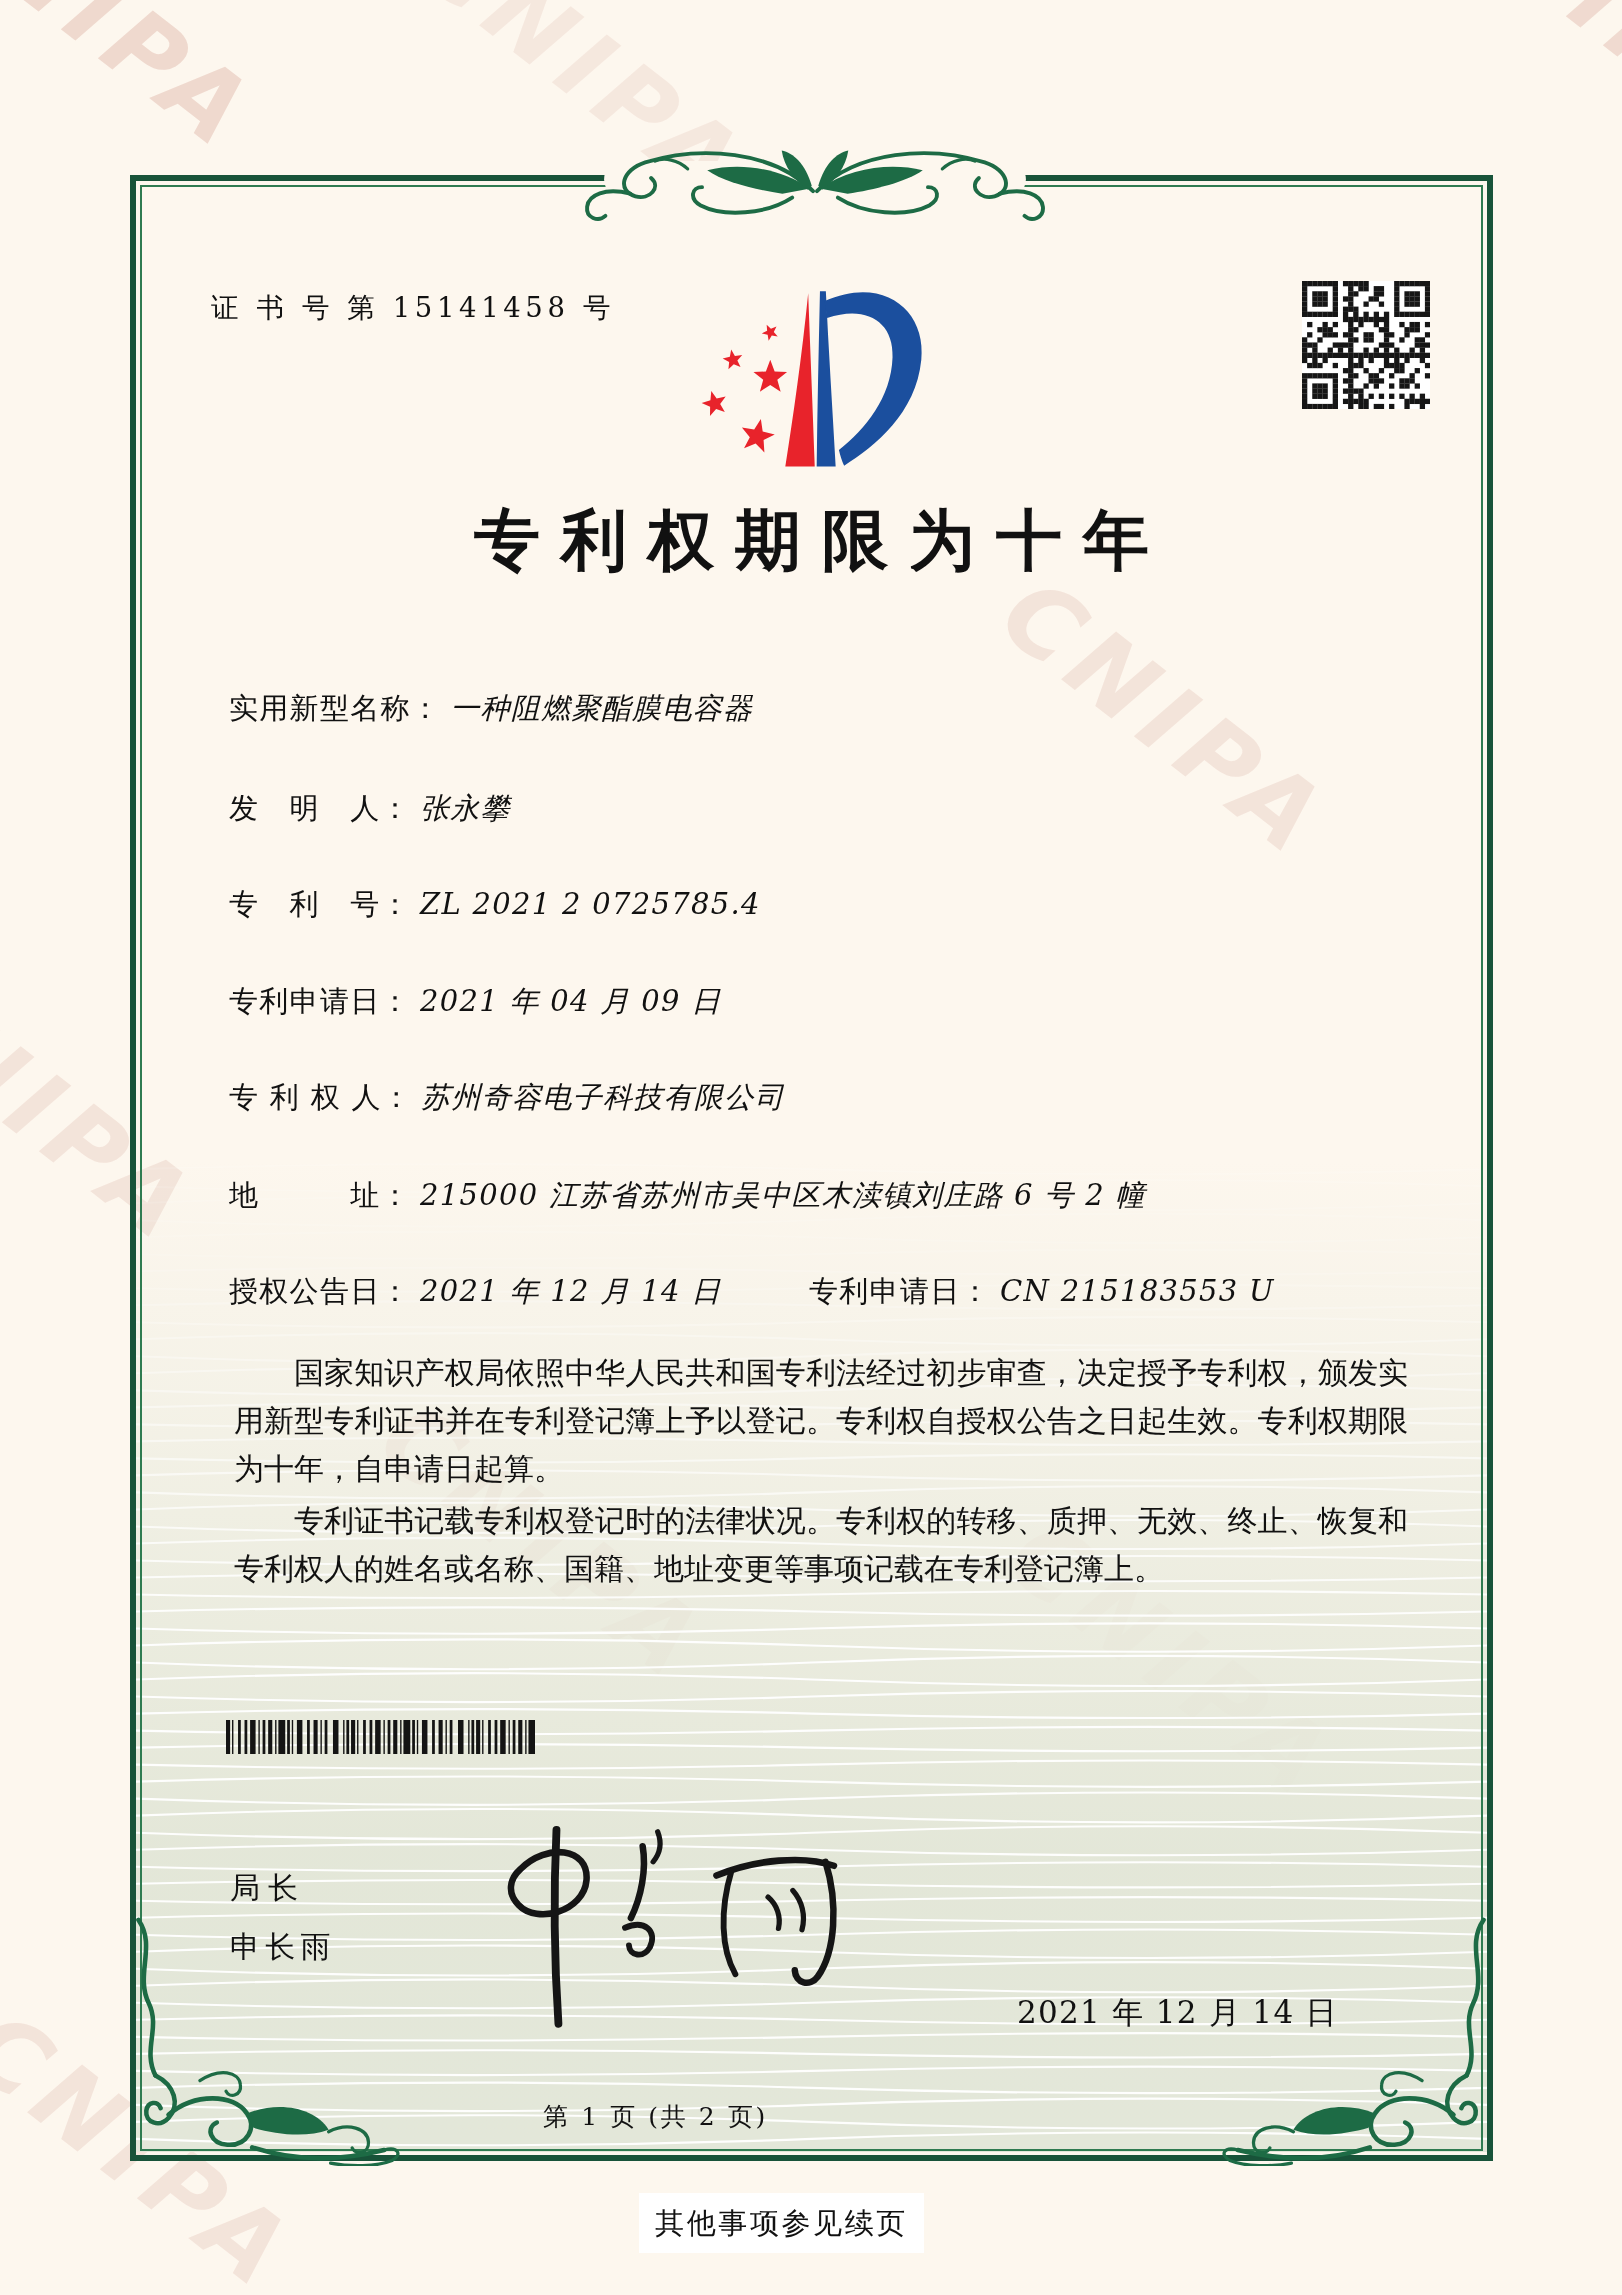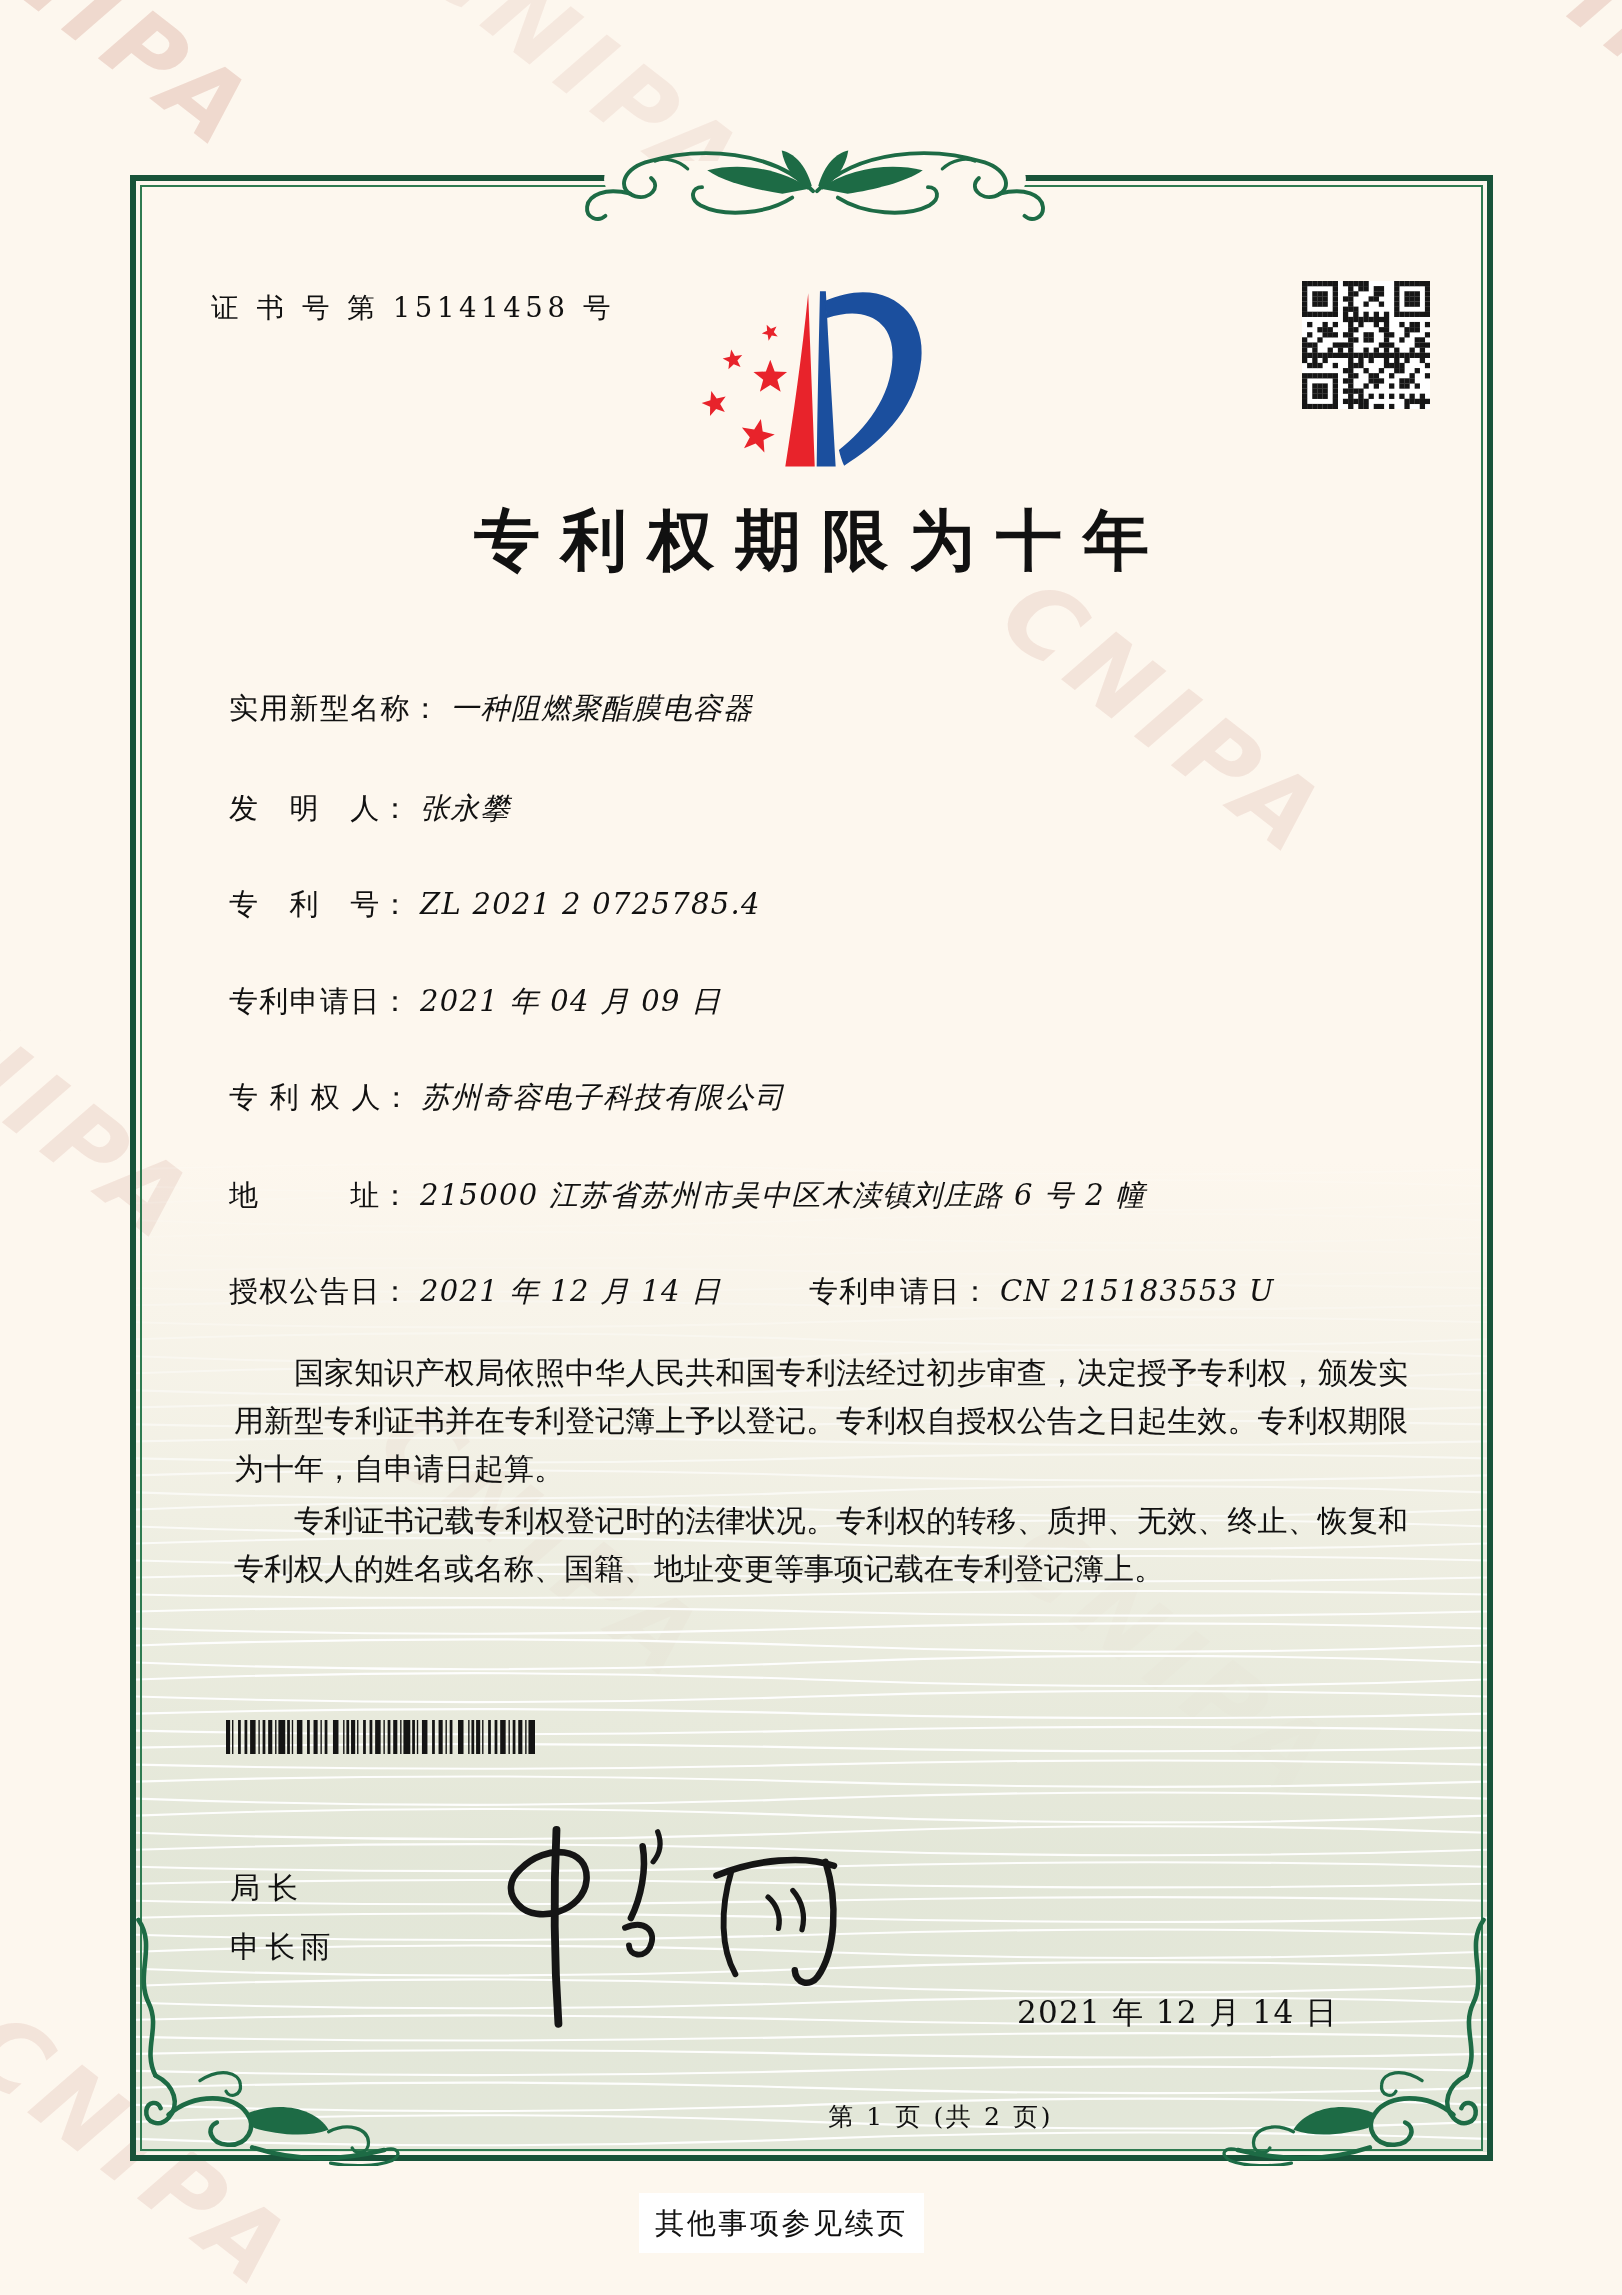--- a/index.html
+++ b/index.html
@@ -29,21 +29,21 @@
       letter-spacing:21px;text-indent:21px;}
   .field-row{position:absolute;z-index:5;left:229px;font-size:29px;letter-spacing:1.3px;white-space:nowrap;}
   .f-value{margin-left:9.2px;font-style:italic;}
   .paras{position:absolute;z-index:5;left:230px;top:1345px;width:1182px;}
   .paras p{margin:4px;text-indent:60px;font-size:30px;line-height:48px;text-align:justify;}
   .barcode-svg{position:absolute;z-index:5;left:226px;top:1720px;width:309px;height:34px;fill:#141414;}
   .signer{position:absolute;z-index:5;font-family:"DejaVu Sans","Liberation Sans",sans-serif;
       font-size:30px;letter-spacing:7.9px;white-space:nowrap;}
   .sig-svg{position:absolute;z-index:5;left:491px;top:1807px;width:366px;height:222px;}
   .issue-date{left:1017px;top:1992px;font-size:31px;letter-spacing:1.3px;}
-  .page-info{left:569px;width:484px;text-align:right;top:2100px;font-size:25px;letter-spacing:2.6px;}
+  .page-info{left:543px;width:484px;text-align:left;top:2100px;font-size:25px;letter-spacing:2.6px;}
   .note-strip{position:absolute;z-index:5;left:639px;top:2193px;width:285px;height:60px;background:#ffffff;}
   .note-strip span{display:block;text-align:center;line-height:60px;font-size:29px;letter-spacing:2.6px;}
 </style>
 </head>
 <body>
 
 <div class="page">
 
   <span class="wm" style="left:-98px;top:-46px;color:#eed6cb;opacity:.9;">CNIPA</span>
   <span class="wm" style="left:393px;top:6.5px;opacity:.55;">CNIPA</span>

